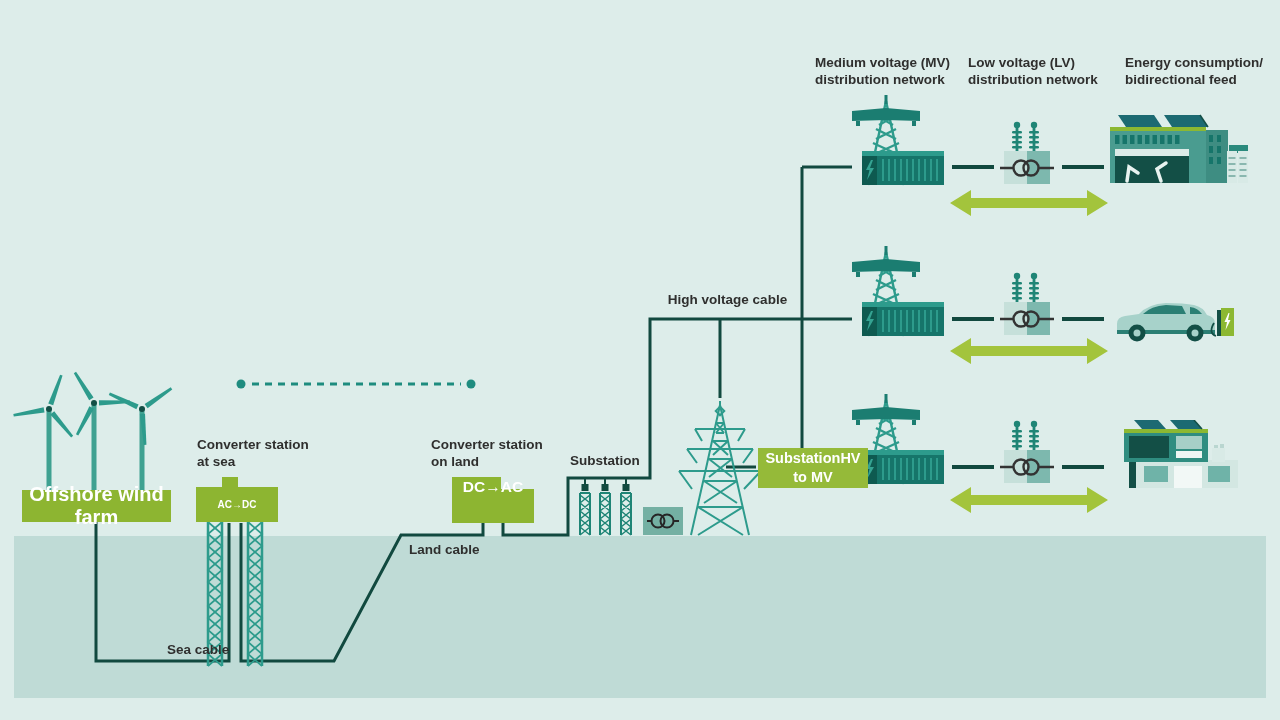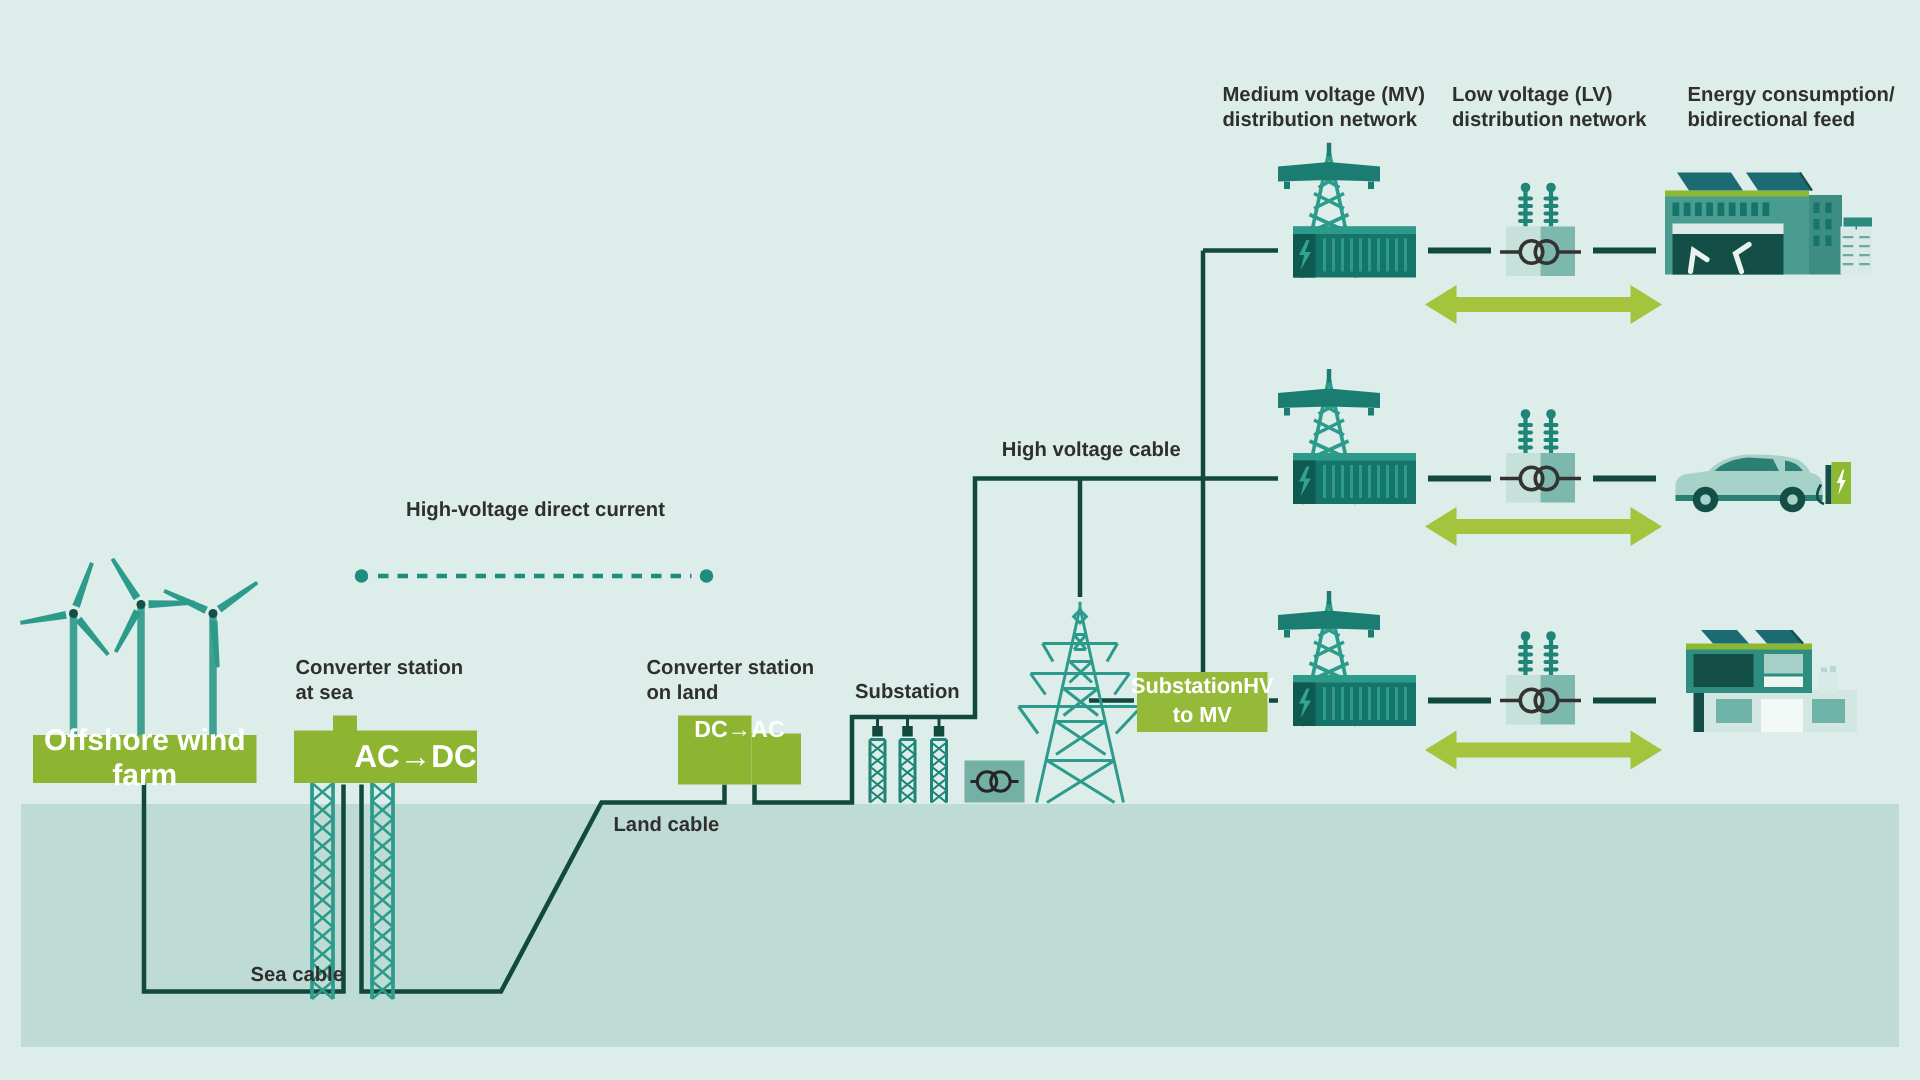--- a/index.html
+++ b/index.html
@@ -283,36 +283,35 @@
     <rect x="104" y="28" width="13" height="14" fill="#d8eae6"></rect>
     <rect x="106" y="25" width="4" height="3" fill="#b9d6d0"></rect>
     <rect x="112" y="24" width="4" height="4" fill="#b9d6d0"></rect>
   </svg>
 
   <div class="greenbox" style="left:22px; top:490px; width:149px; height:32px; font-size:20px;">
     <span>Offshore wind farm</span>
   </div>
 
   <div class="abs" style="left:222px; top:477px; width:16px; height:11px; background:#8db531;"></div>
-  <div class="greenbox" style="left:196px; top:487px; width:82px; height:35px; font-size:21px;padding-left:40px;">
+  <div class="greenbox" style="left:196px; top:487px; width:82px; height:35px; font-size:10px;">
     <span>AC→DC</span>
   </div>
 
   <div class="abs" style="left:452px; top:477px; width:49px; height:46px; background:#8db531;"></div>
   <div class="abs" style="left:501px; top:489px; width:33px; height:34px; background:#8db531;"></div>
   <div class="greenbox" style="left:456px; top:476px; width:74px; height:22px; background:transparent; font-size:15.5px;">
     <span>DC→AC</span>
   </div>
 
-  <div class="greenbox" style="left:758px; top:448px; width:87px; height:40px; font-size:14.5px; line-height:19px; background:#95ba39;">
+  <div class="greenbox" style="left:758px; top:448px; width:110px; height:40px; font-size:14.5px; line-height:19px; background:#95ba39;">
     <span><span>Substation</span><span>HV to MV</span></span>
   </div>
 
   <div class="lbl center" style="left:247px; top:331px; width:220px;">
-    <span>High-voltage direct current</span>
   </div>
 
   <div class="lbl" style="left:197px; top:436px;">
     <span>Converter station</span>
       <span>at sea</span>
   </div>
 
   <div class="lbl" style="left:431px; top:436px;">
     <span>Converter station</span>
       <span>on land</span>

